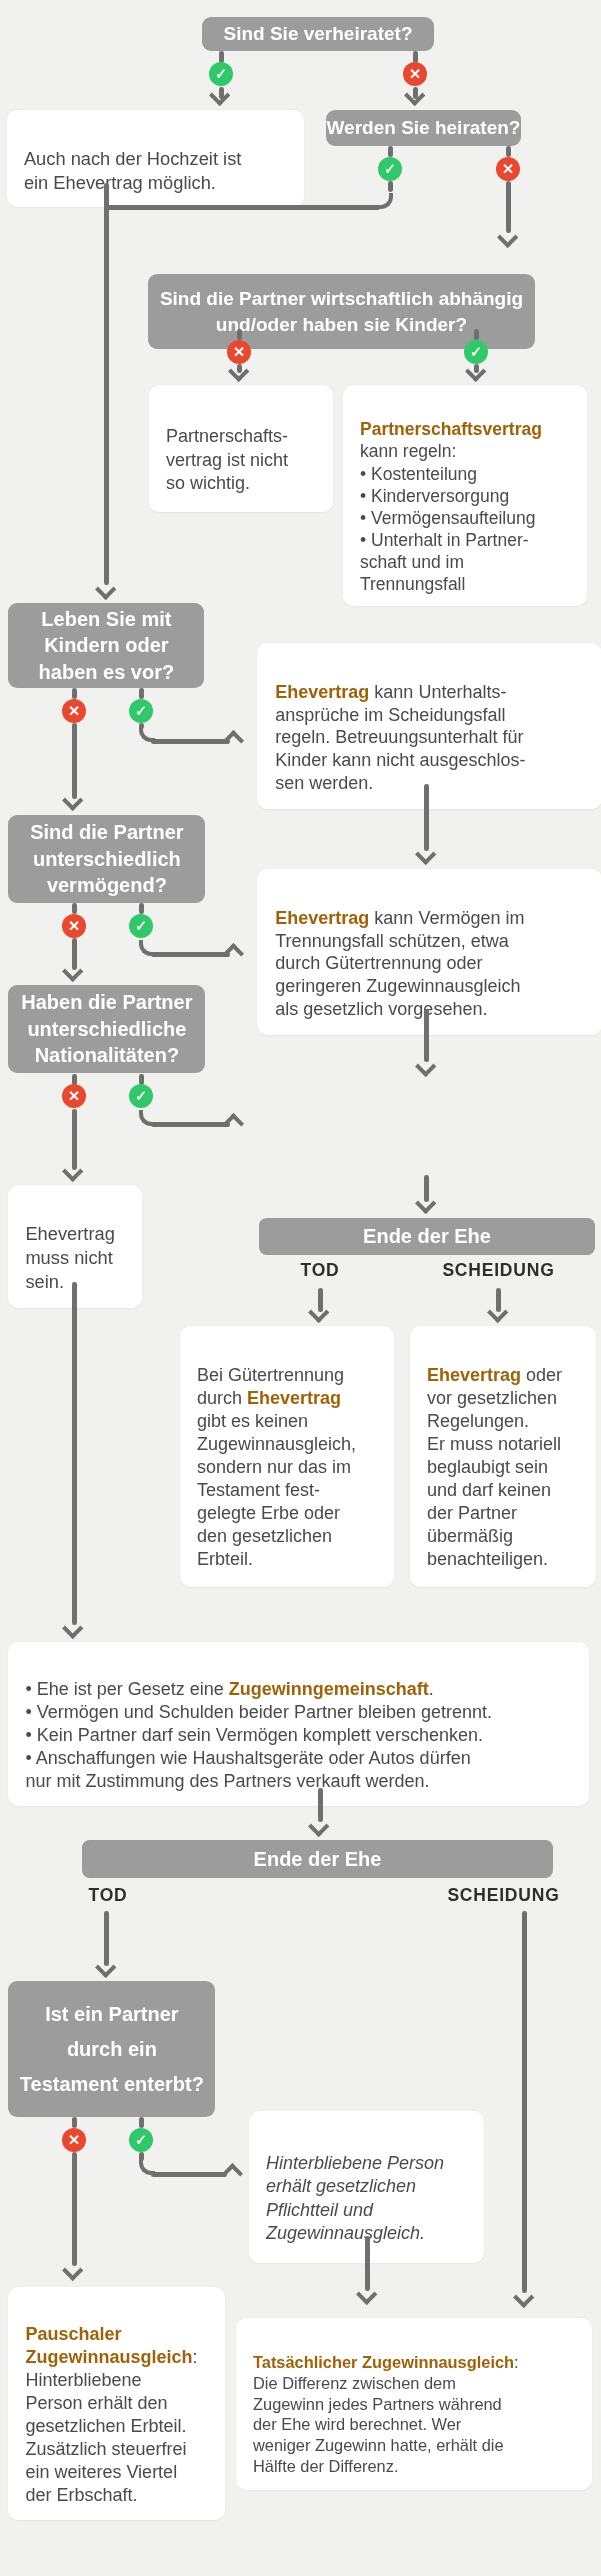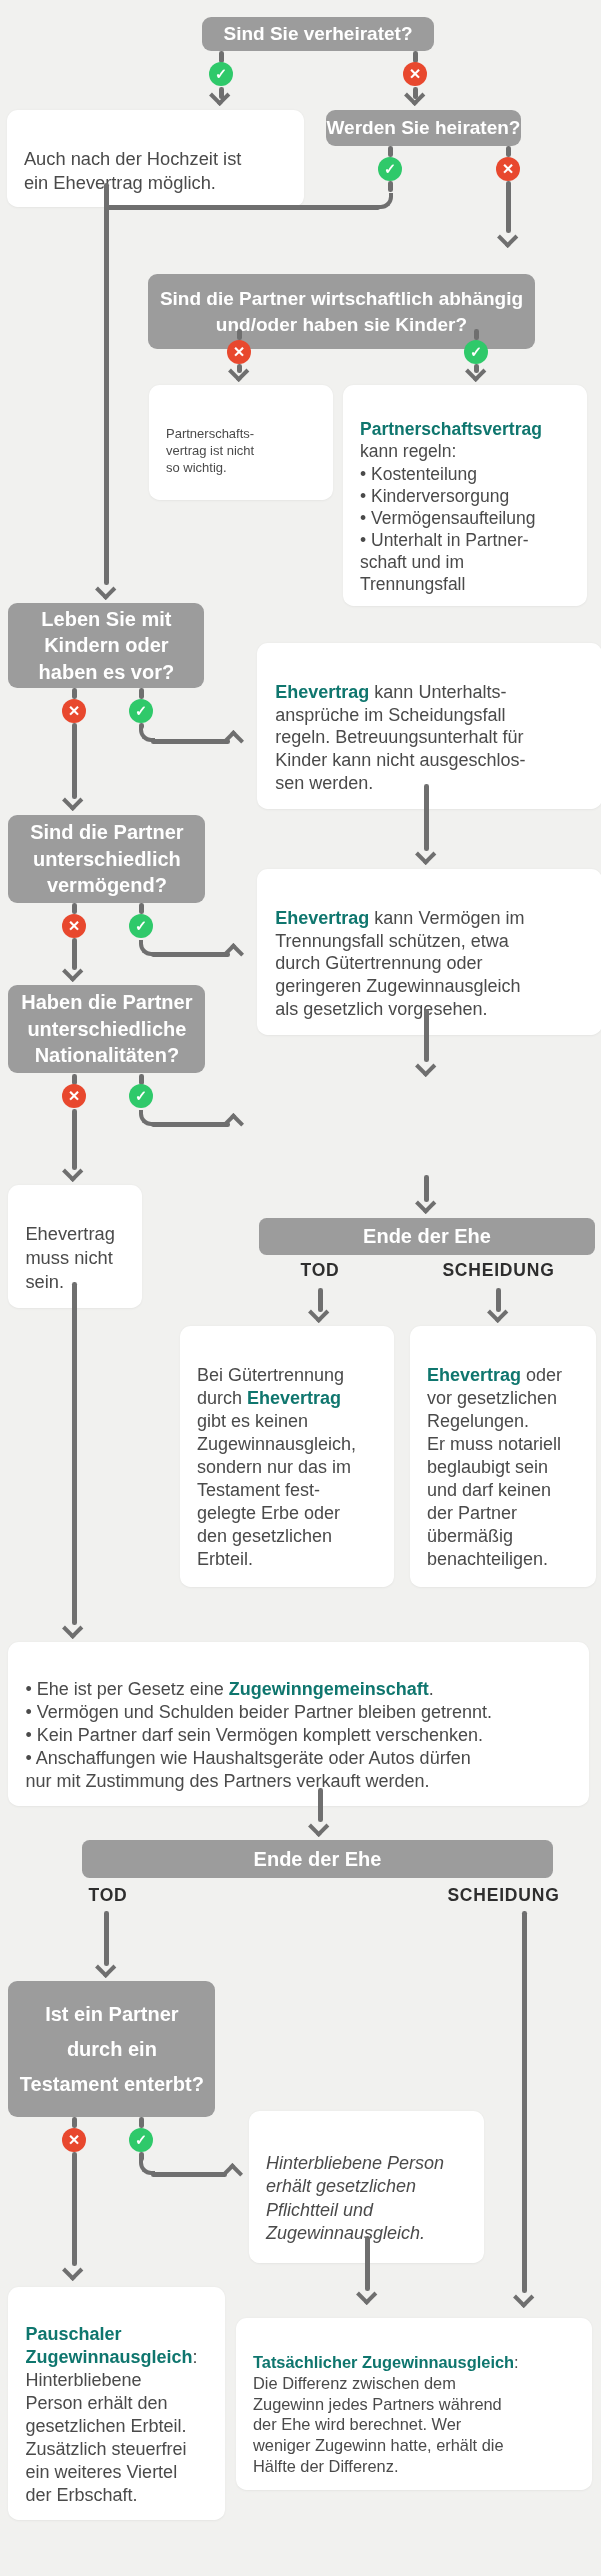--- a/index.html
+++ b/index.html
@@ -14,21 +14,21 @@
   .bar{
     position:absolute;background:#9c9c9c;color:#ffffff;font-weight:bold;
     border-radius:7.6px;text-align:center;display:flex;align-items:center;justify-content:center;
     font-size:20px;
   }
   .wbox{
     position:absolute;background:#ffffff;border-radius:10.7px;color:#4a4a4a;
     font-size:18px;line-height:1.29;padding:15.2px 17px;white-space:pre-line;
     box-shadow:0 0.8px 2.3px rgba(0,0,0,0.05);
   }
-  .wbox b{color:#0f766e;}
+  .wbox b{color:#a16207;}
   .vline,.hline{position:absolute;background:#6f6f6f;border-radius:2.3px;}
   .vline{width:4.6px;}
   .hline{height:4.6px;}
   .corner{position:absolute;width:12.2px;height:12.2px;border:0 solid #6f6f6f;background:transparent;}
   .corner.dr{border-left-width:4.6px;border-bottom-width:4.6px;border-bottom-left-radius:12.2px;}
   .corner.dl{border-right-width:4.6px;border-bottom-width:4.6px;border-bottom-right-radius:12.2px;}
   .arr{position:absolute;width:11.4px;height:11.4px;
        border-right:4.6px solid #6f6f6f;border-bottom:4.6px solid #6f6f6f;}
   .arr.down{transform:rotate(45deg);}
   .arr.right{transform:rotate(-45deg);border-bottom:none;border-top:4.6px solid #6f6f6f;}
@@ -85,21 +85,21 @@
   <div class="vline" style="left:237px;top:329px;height:10.7px;"></div>
   <div class="icon no" style="left:227px;top:340px;">✕</div>
   <div class="vline" style="left:237px;top:364px;height:9.1px;"></div>
   <div class="arr down" style="left:231px;top:364px;"></div>
 
   <div class="vline" style="left:474px;top:329px;height:10.7px;"></div>
   <div class="icon yes" style="left:464px;top:340px;">✓</div>
   <div class="vline" style="left:474px;top:364px;height:9.1px;"></div>
   <div class="arr down" style="left:468px;top:364px;"></div>
 
-  <div class="wbox" style="left:149px;top:385px;width:150px;padding:23px 17px;font-size:13px;line-height:1.32;">
+  <div class="wbox" style="left:149px;top:385px;width:150px;padding:16px 17px;font-size:18px;line-height:1.32;">
     <span>Partnerschafts-
 vertrag ist nicht
 so wichtig.</span>
   </div>
 
   <div class="wbox" style="left:343px;top:385px;width:210px;padding:11.4px 17px;font-size:17.5px;line-height:1.26;">
     <b>Partnerschaftsvertrag</b><span>
 kann regeln:
 • Kostenteilung
 • Kinderversorgung

